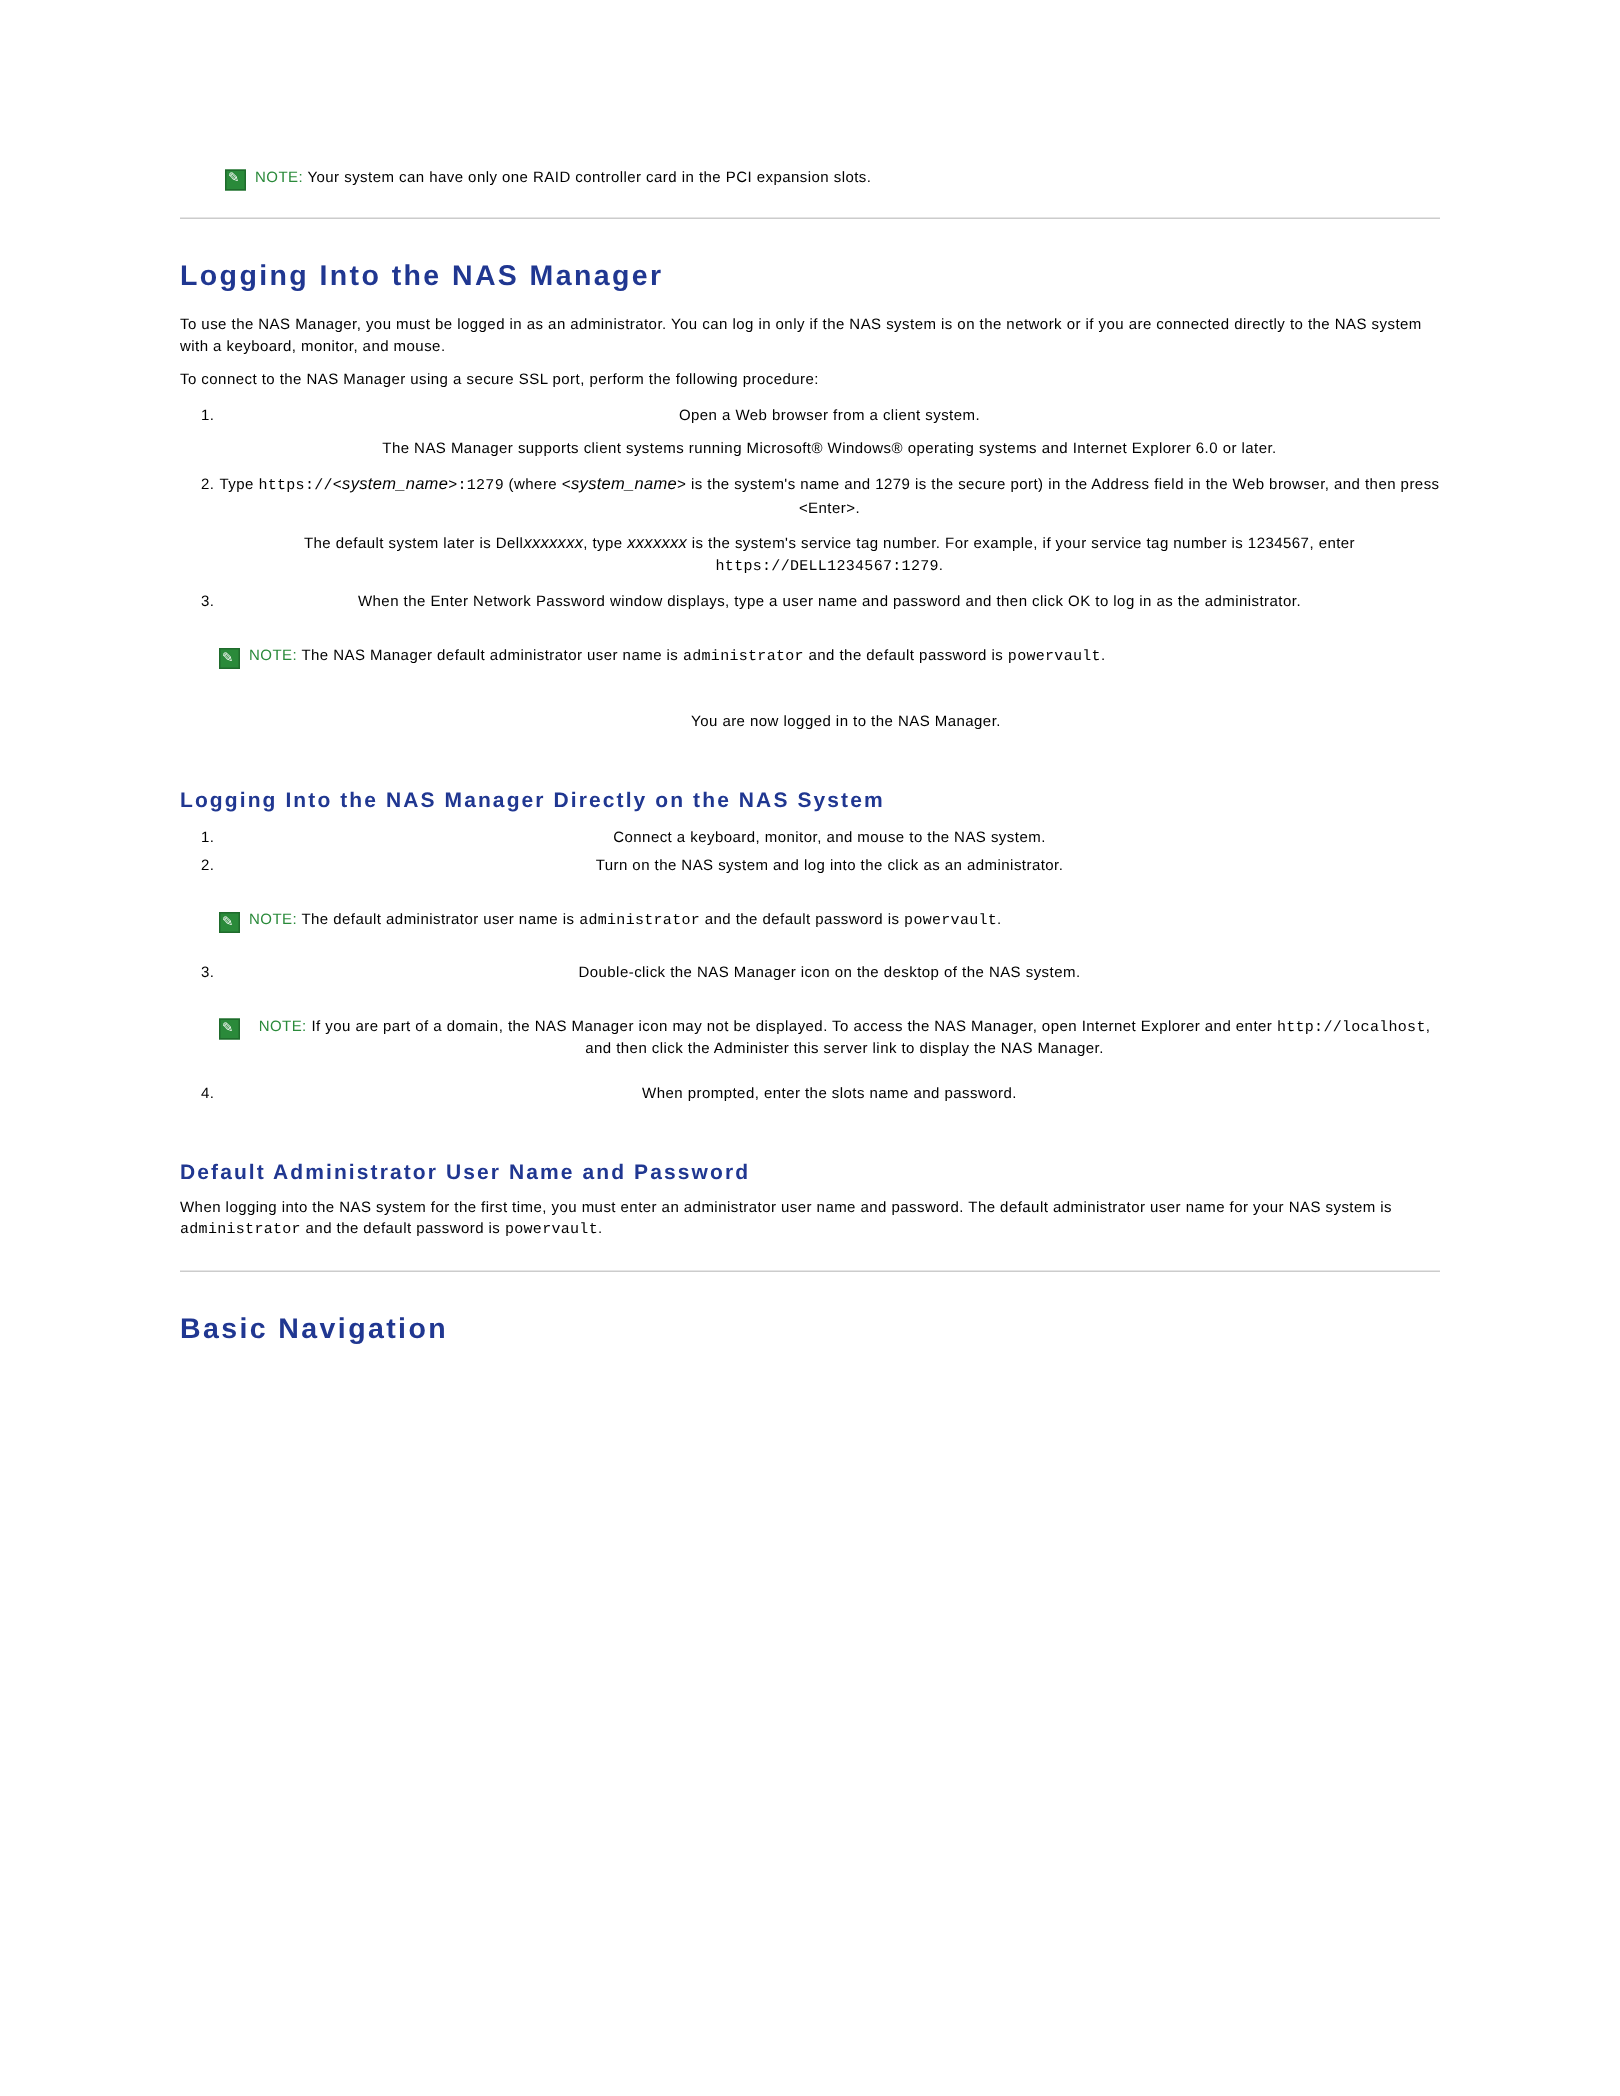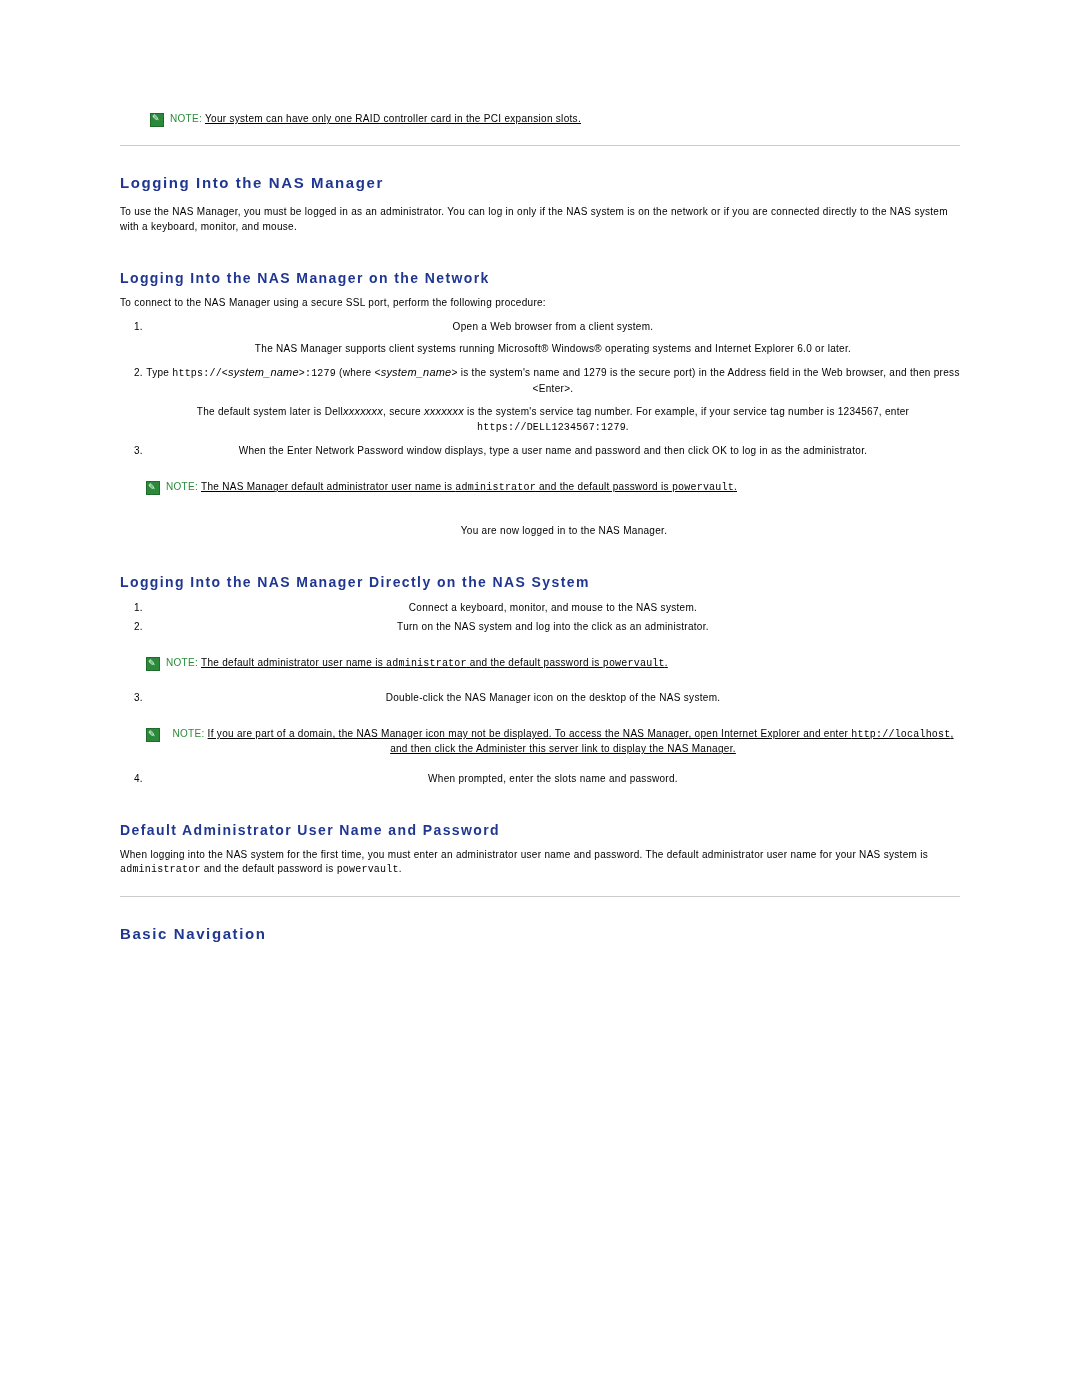--- a/index.html
+++ b/index.html
@@ -45,29 +45,28 @@
     top: -1px;
   }
   .note-row .note-text {
     font-size: 10px;
     color: #2a8a3a;
     line-height: 1.45;
     letter-spacing: 0.3px;
   }
   .note-row .note-text .after {
     color: #000000;
-    text-decoration: underline;
   }
   hr.sep {
     border: none;
     border-top: 1px solid #cccccc;
     margin: 18px 0;
   }
   h1.section {
-    font-size: 15px;
+    font-size: 19px;
     color: #203791;
     font-weight: bold;
     letter-spacing: 1.6px;
     margin: 28px 0 14px 0;
   }
   h2.sub {
     font-size: 14px;
     color: #203791;
     font-weight: bold;
     letter-spacing: 1.4px;
@@ -122,33 +121,32 @@
         <span class="after"> <span>Your system can have only one RAID controller card in the PCI expansion slots.</span></span>
       </span>
     </div>
 
     <hr class="sep">
 
     <h1 class="section">Logging Into the NAS Manager</h1>
 
     <p class="body">To use the NAS Manager, you must be logged in as an administrator. You can log in only if the NAS system is on the network or if you are connected directly to the NAS system with a keyboard, monitor, and mouse.</p>
 
-    <h2 class="sub">Logging Into the NAS Manager on the Network</h2>
 
     <p class="body">To connect to the NAS Manager using a secure SSL port, perform the following procedure:</p>
 
     <ol class="steps">
       <li>
         <span>Open a Web browser from a client system.</span>
         <p class="body step-block">The NAS Manager supports client systems running Microsoft® Windows® operating systems and Internet Explorer 6.0 or later.</p>
       </li>
       <li>
         <span>Type </span><span class="mono"><span>https://&lt;</span><em class="serif">system_name</em><span>&gt;:1279</span></span><span> (where </span><span class="mono"><span>&lt;</span><em class="serif">system_name</em><span>&gt;</span></span><span> is the system's name and 1279 is the secure port) in the Address field in the Web browser, and then press &lt;Enter&gt;.</span>
         <p class="body step-block">
-          <span>The default system later is Dell</span><em class="serif">xxxxxxx</em><span>, secure </span><em class="serif">xxxxxxx</em><span> is the system's service tag number. For example, if your service tag number is 1234567, enter </span><span class="mono">https://DELL1234567:1279</span><span>.</span>
+          <span>The default system later is Dell</span><em class="serif">xxxxxxx</em><span>, type </span><em class="serif">xxxxxxx</em><span> is the system's service tag number. For example, if your service tag number is 1234567, enter </span><span class="mono">https://DELL1234567:1279</span><span>.</span>
         </p>
       </li>
       <li>
         <span>When the Enter Network Password window displays, type a user name and password and then click OK to log in as the administrator.</span>
 
         <div class="note-row" style="margin-top:22px">
           <span class="note-icon"></span>
           <span class="note-text">
             <span>NOTE:</span>
             <span class="after"> <span>The NAS Manager default administrator user name is </span><span class="mono">administrator</span><span> and the default password is </span><span class="mono">powervault</span><span>.</span></span>

